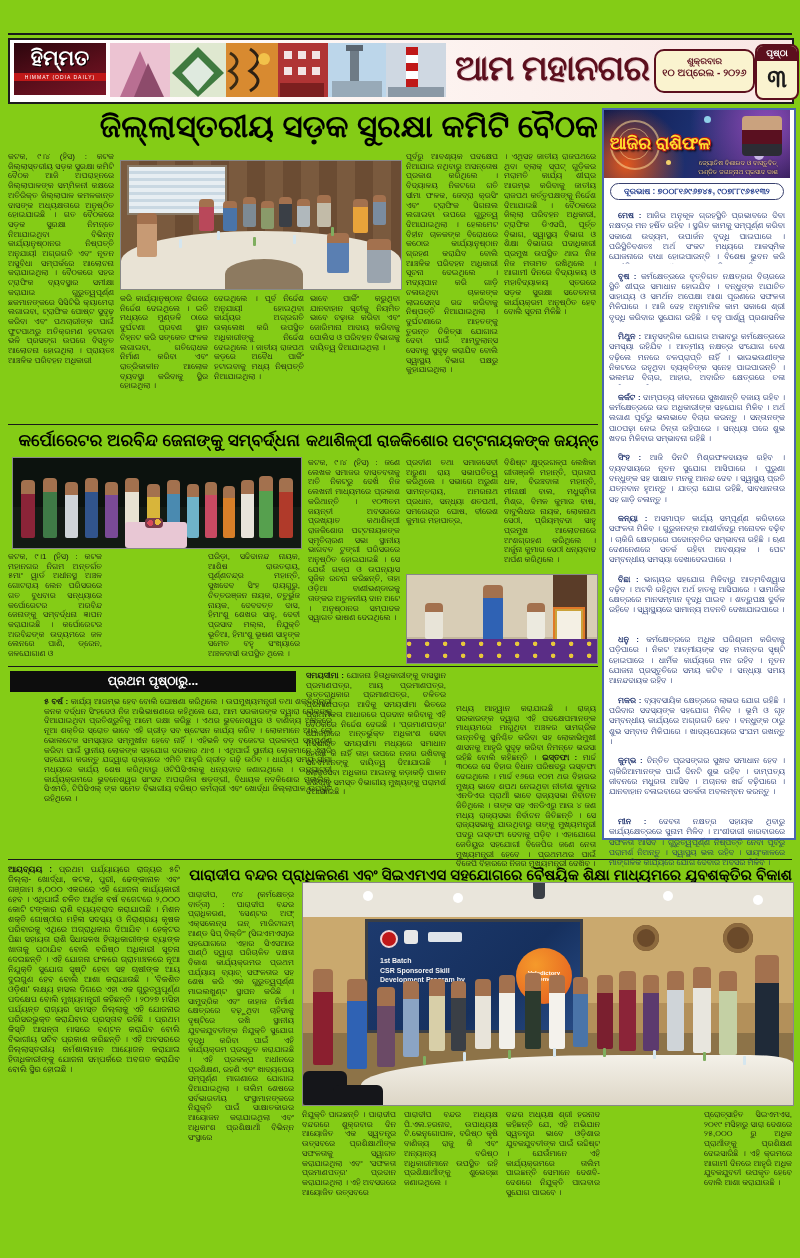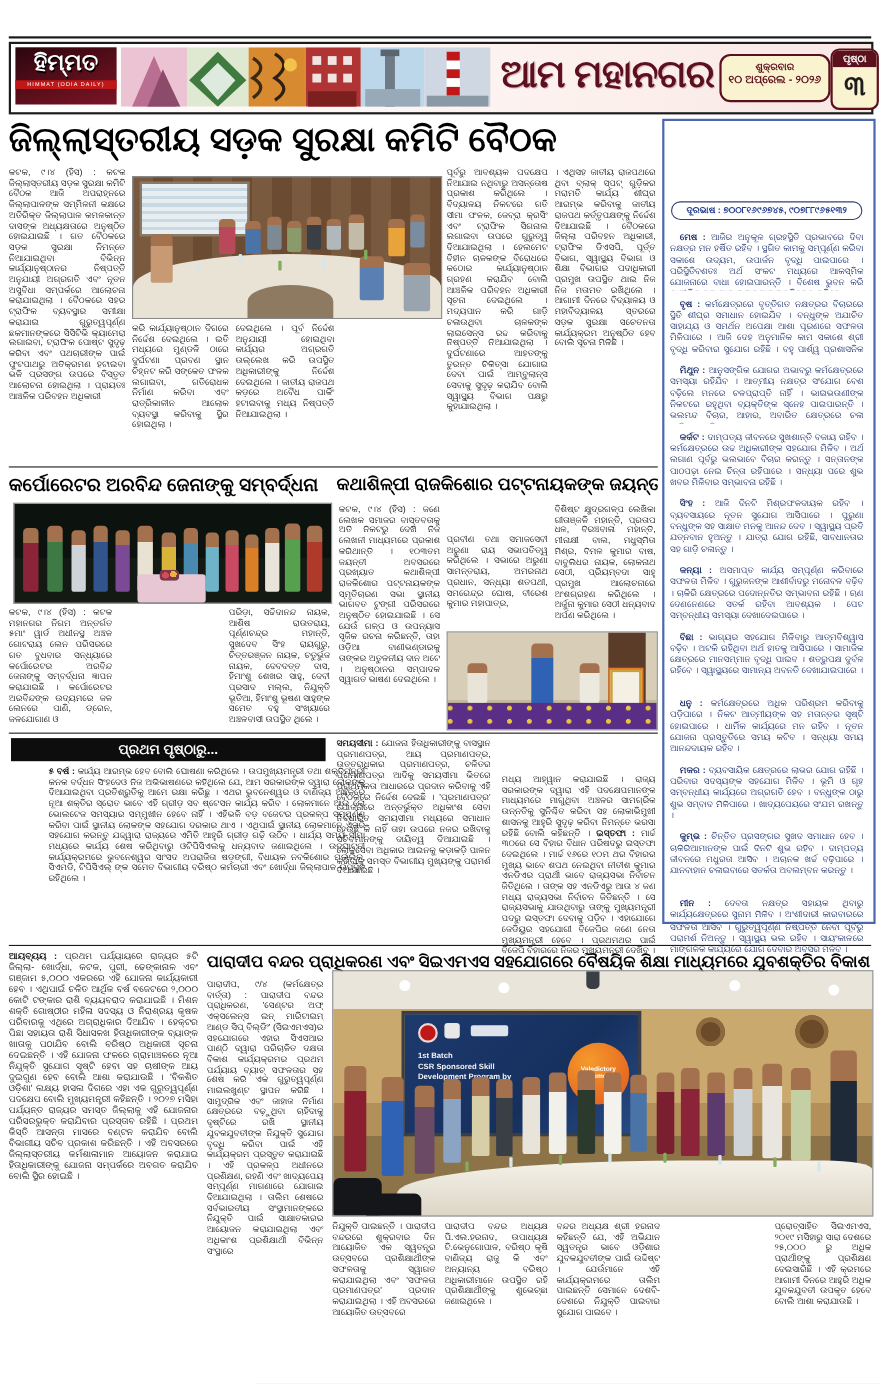--- a/index.html
+++ b/index.html
@@ -1,22 +1,22 @@
 <!DOCTYPE html>
 <html><head>
 <meta charset="utf-8">
 <style>
   html,body{margin:0;padding:0;background:#e9e9e9;}
-  #page{position:relative;width:800px;height:1258px;background:#ffffff;margin:0 auto;overflow:hidden;
+  #page{position:relative;width:800px;height:1258px;background:#84cc16;margin:0 auto;overflow:hidden;
         font-family:"Liberation Sans","DejaVu Sans",sans-serif;}
   .abs{position:absolute;}
   .hr{position:absolute;background:#1a1a1a;height:1px;}
   .txt{font-size:8px;line-height:9.7px;text-align:justify;color:#141414;overflow:hidden;}
   .txt .b{font-weight:bold;}
-  .hl{font-weight:bold;color:#000;text-align:left;overflow:hidden;white-space:nowrap;}
+  .hl{font-weight:bold;color:#000;text-align:right;overflow:hidden;white-space:nowrap;}
   
   #masthead{border:2px solid #1c1c1c;background:linear-gradient(90deg,#ffffff 0%,#fdf3f0 55%,#f9e7e4 100%);}
   #logo{background:linear-gradient(160deg,#2c060d,#5e0f1c 60%,#7a1426);color:#fff;text-align:center;}
   #logo .big{font-size:21px;font-weight:bold;line-height:30px;text-shadow:1px 1px 0 #000;}
   #logo .sub{display:block;background:#c01818;color:#fff;font-size:5px;letter-spacing:1px;line-height:8px;}
   #paper-title{font-size:35px;font-weight:bold;color:#5c0f1d;letter-spacing:-1px;white-space:nowrap;
                text-shadow:1px 1px 0 #d8b9bd;}
   .datebox{background:#faf3cf;border:2px solid #5c0f1d;border-radius:10px;color:#5c0f1d;text-align:center;}
   .datebox .l1{font-size:9px;font-weight:bold;margin-top:5px;}
   .datebox .l2{font-size:10px;font-weight:bold;}
@@ -135,20 +135,21 @@
     <span class="pp" style="--s:#9aa4ae;left:246px;top:78px;width:24px;height:44px;"></span>
     <span class="bb" style="left:96px;top:70px;"></span>
     <span class="bb g" style="left:132px;top:76px;"></span>
     <span class="bb" style="left:172px;top:74px;"></span>
     <span class="bb g" style="left:210px;top:66px;"></span>
     <span class="bb" style="left:58px;top:78px;"></span>
   </div>
 
   <div class="txt abs" style="left:214px;top:294px;width:90px;height:126px;">ଦେଇଥିଲେ । ପୂର୍ବ ନିର୍ଦ୍ଦେଶ ଅନୁଯାୟୀ ହୋଇଥିବା କାର୍ଯ୍ୟର ଅଗ୍ରଗତି ଉଲ୍ଲେଖ କରି ଉପସ୍ଥିତ ଅଧିକାରୀଙ୍କୁ ନିର୍ଦ୍ଦେଶ ଦେଇଥିଲେ । ଜାତୀୟ ରାଜପଥ କଡ଼ରେ ଅବୈଧ ପାର୍କିଂ ହଟାଇବାକୁ ମଧ୍ୟ ନିଷ୍ପତ୍ତି ନିଆଯାଇଥିଲା ।</div>
   <div class="txt abs" style="left:120px;top:294px;width:88px;height:126px;">କରି କାର୍ଯ୍ୟାନୁଷ୍ଠାନ ଦିଗରେ ନିର୍ଦ୍ଦେଶ ଦେଇଥିଲେ । ଇତି ମଧ୍ୟରେ ମୁଣ୍ଡଳି ଠାରେ ଦୁର୍ଘଟଣା ପ୍ରବଣ ସ୍ଥାନ ଚିହ୍ନଟ କରି ସଙ୍କେତ ଫଳକ ଲଗାଇବା, ଗତିରୋଧକ ନିର୍ମାଣ କରିବା ଏବଂ ରାତ୍ରିକାଳୀନ ଆଲୋକ ବ୍ୟବସ୍ଥା କରିବାକୁ ସ୍ଥିର ହୋଇଥିଲା ।</div>
+  <div class="txt abs" style="left:310px;top:294px;width:90px;height:126px;">ଭାବେ ପାର୍କିଂ କରୁଥିବା ଯାନବାହାନ ସୂଚୀକୁ ନିୟମିତ ଭାବେ ଚଢ଼ାଉ କରିବା ଏବଂ ଜୋରିମାନା ଆଦାୟ କରିବାକୁ ପୋଲିସ ଓ ପରିବହନ ବିଭାଗକୁ ଦାୟିତ୍ୱ ଦିଆଯାଇଥିଲା ।</div>
   <div class="txt abs" style="left:406px;top:152px;width:92px;height:268px;">ପୂର୍ବରୁ ଆବଶ୍ୟକ ପଦକ୍ଷେପ ନିଆଯାଇ ନଥିବାରୁ ଅସନ୍ତୋଷ ପ୍ରକାଶ କରିଥିଲେ । ବିଦ୍ୟାଳୟ ନିକଟରେ ଗତି ସୀମା ଫଳକ, ଜେବ୍ରା କ୍ରସିଂ ଏବଂ ଟ୍ରାଫିକ ସିଗନାଲ ଲଗାଇବା ଉପରେ ଗୁରୁତ୍ୱ ଦିଆଯାଇଥିଲା । ହେଲମେଟ ବିହୀନ ଚାଳକଙ୍କ ବିରୋଧରେ କଠୋର କାର୍ଯ୍ୟାନୁଷ୍ଠାନ ଗ୍ରହଣ କରାଯିବ ବୋଲି ଆଞ୍ଚଳିକ ପରିବହନ ଅଧିକାରୀ ସୂଚନା ଦେଇଥିଲେ । ମଦ୍ୟପାନ କରି ଗାଡ଼ି ଚଳାଉଥିବା ଚାଳକଙ୍କ ଲାଇସେନ୍ସ ରଦ୍ଦ କରିବାକୁ ନିଷ୍ପତ୍ତି ନିଆଯାଇଥିଲା । ଦୁର୍ଘଟଣାରେ ଆହତଙ୍କୁ ତୁରନ୍ତ ଚିକିତ୍ସା ଯୋଗାଇ ଦେବା ପାଇଁ ଆମ୍ବୁଲାନ୍ସ ସେବାକୁ ସୁଦୃଢ଼ କରାଯିବ ବୋଲି ସ୍ୱାସ୍ଥ୍ୟ ବିଭାଗ ପକ୍ଷରୁ କୁହାଯାଇଥିଲା ।</div>
   <div class="txt abs" style="left:504px;top:152px;width:92px;height:268px;">। ଏଥିସହ ଜାତୀୟ ରାଜପଥରେ ଥିବା ବ୍ଲାକ୍ ସ୍ପଟ୍ ଗୁଡ଼ିକର ମରାମତି କାର୍ଯ୍ୟ ଶୀଘ୍ର ଆରମ୍ଭ କରିବାକୁ ଜାତୀୟ ରାଜପଥ କର୍ତ୍ତୃପକ୍ଷଙ୍କୁ ନିର୍ଦ୍ଦେଶ ଦିଆଯାଇଛି । ବୈଠକରେ ଜିଲ୍ଲା ପରିବହନ ଅଧିକାରୀ, ଟ୍ରାଫିକ ଡିଏସପି, ପୂର୍ତ୍ତ ବିଭାଗ, ସ୍ୱାସ୍ଥ୍ୟ ବିଭାଗ ଓ ଶିକ୍ଷା ବିଭାଗର ପଦାଧିକାରୀ ପ୍ରମୁଖ ଉପସ୍ଥିତ ଥାଇ ନିଜ ନିଜ ମତାମତ ରଖିଥିଲେ । ଆଗାମୀ ଦିନରେ ବିଦ୍ୟାଳୟ ଓ ମହାବିଦ୍ୟାଳୟ ସ୍ତରରେ ସଡ଼କ ସୁରକ୍ଷା ସଚେତନତା କାର୍ଯ୍ୟକ୍ରମ ଅନୁଷ୍ଠିତ ହେବ ବୋଲି ସୂଚନା ମିଳିଛି ।</div>
 
   <div class="hr" style="left:8px;top:424px;width:590px;"></div>
 
   <div class="hl abs" style="left:8px;top:429px;width:292px;height:25px;font-size:17px;line-height:24px;">କର୍ପୋରେଟର ଅରବିନ୍ଦ ଜେନାଙ୍କୁ ସମ୍ବର୍ଦ୍ଧନା</div>
   <div class="photo" style="left:12px;top:457px;width:288px;height:90px;background:linear-gradient(180deg,#0c120e 0 55%,#131a14 55%);">
     <span class="pp" style="--s:#8b2438;left:8px;top:22px;width:14px;height:58px;"></span>
     <span class="pp" style="--s:#3f7a46;left:30px;top:20px;width:14px;height:60px;"></span>
     <span class="pp" style="--s:#cfd4d8;left:52px;top:24px;width:13px;height:56px;"></span>
@@ -159,26 +160,26 @@
     <span class="pp" style="--s:#4a8ab0;left:154px;top:22px;width:13px;height:58px;"></span>
     <span class="pp" style="--s:#6fb3c9;left:174px;top:26px;width:12px;height:54px;"></span>
     <span class="pp" style="--s:#c94a62;left:192px;top:24px;width:12px;height:56px;"></span>
     <span class="pp" style="--s:#d87f28;left:210px;top:28px;width:12px;height:52px;"></span>
     <span class="pp" style="--s:#e8e4da;left:228px;top:22px;width:13px;height:58px;"></span>
     <span class="pp" style="--s:#56a04e;left:246px;top:18px;width:14px;height:62px;"></span>
     <span class="pp" style="--s:#b03a2a;left:266px;top:20px;width:14px;height:60px;"></span>
     <div class="abs" style="left:112px;bottom:0;width:62px;height:26px;background:#e8c7d4;border-radius:3px;"></div>
     <div class="abs" style="left:132px;bottom:20px;width:18px;height:10px;background:radial-gradient(circle at 30% 50%,#d84a5a 3px,transparent 3px),radial-gradient(circle at 70% 40%,#e8b53a 3px,transparent 3px),#7a3a4a;border-radius:4px;"></div>
   </div>
-  <div class="txt abs" style="left:8px;top:552px;width:94px;height:110px;">କଟକ, ୯।୪ (ହିସ) : କଟକ ମହାନଗର ନିଗମ ଅନ୍ତର୍ଗତ ୫ମାଂ ୱାର୍ଡ ଅଧୀନସ୍ଥ ଅଞ୍ଚଳ ଗୋଟରାୟ ଲେନ ପରିସରରେ ଗତ ବୁଧବାର ସନ୍ଧ୍ୟାରେ କର୍ପୋରେଟର ଅରବିନ୍ଦ ଜେନାଙ୍କୁ ସମ୍ବର୍ଦ୍ଧନା ଜ୍ଞାପନ କରାଯାଇଛି । କର୍ପୋରେଟର ଅରବିନ୍ଦଙ୍କ ଉଦ୍ୟମରେ ଜଳ ଲେନରେ ପାଣି, ଡ୍ରେନ, ଜଳଯୋଗାଣ ଓ</div>
+  <div class="txt abs" style="left:8px;top:552px;width:94px;height:110px;">କଟକ, ୯।1 (ହିସ) : କଟକ ମହାନଗର ନିଗମ ଅନ୍ତର୍ଗତ ୫ମାଂ ୱାର୍ଡ ଅଧୀନସ୍ଥ ଅଞ୍ଚଳ ଗୋଟରାୟ ଲେନ ପରିସରରେ ଗତ ବୁଧବାର ସନ୍ଧ୍ୟାରେ କର୍ପୋରେଟର ଅରବିନ୍ଦ ଜେନାଙ୍କୁ ସମ୍ବର୍ଦ୍ଧନା ଜ୍ଞାପନ କରାଯାଇଛି । କର୍ପୋରେଟର ଅରବିନ୍ଦଙ୍କ ଉଦ୍ୟମରେ ଜଳ ଲେନରେ ପାଣି, ଡ୍ରେନ, ଜଳଯୋଗାଣ ଓ</div>
   <div class="txt abs" style="left:208px;top:552px;width:92px;height:110px;">ପରିଡ଼ା, ସଚ୍ଚିଦାନନ୍ଦ ନାୟକ, ଆଶିଷ ରାଉତରାୟ, ପୂର୍ଣ୍ଣଚନ୍ଦ୍ର ମହାନ୍ତି, ସୁଖଦେବ ସିଂହ ରାୟଗୁରୁ, ଚିତ୍ତରଞ୍ଜନ ନାୟକ, ଚତୁର୍ଭୁଜ ନାୟକ, ଦେବଦତ୍ତ ଦାସ, ହିମାଂଶୁ ଶେଖର ସାହୁ, ଦେବୀ ପ୍ରସାଦ ମଲ୍ଲ, ନିଯୁକ୍ତି ଭୂତିଆ, ହିମାଂଶୁ ଭୂଷଣ ସାହୁଙ୍କ ସମେତ ବହୁ ସଂଖ୍ୟାରେ ଅଞ୍ଚଳବାସୀ ଉପସ୍ଥିତ ଥିଲେ ।</div>
 
   <div class="hl abs" style="left:306px;top:429px;width:292px;height:25px;font-size:16px;line-height:24px;">କଥାଶିଳ୍ପୀ ରାଜକିଶୋର ପଟ୍ଟନାୟକଙ୍କ ଜୟନ୍ତୀ ପାଳିତ</div>
   <div class="txt abs" style="left:308px;top:458px;width:92px;height:204px;">କଟକ, ୯।୪ (ହିସ) : ଜଣେ ଲେଖକ ସମାଜର ବାସ୍ତବତାକୁ ଅତି ନିକଟରୁ ଦେଖି ନିଜ ଲେଖନୀ ମାଧ୍ୟମରେ ପ୍ରକାଶ କରିଥାନ୍ତି । ୧୦୩ତମ ଜୟନ୍ତୀ ଅବସରରେ ପ୍ରଖ୍ୟାତ କଥାଶିଳ୍ପୀ ରାଜକିଶୋର ପଟ୍ଟନାୟକଙ୍କ ସ୍ମୃତିଚାରଣ ସଭା ସ୍ଥାନୀୟ ଭାଗବତ ଟୁଙ୍ଗୀ ପରିସରରେ ଅନୁଷ୍ଠିତ ହୋଇଯାଇଛି । ସେ ଯେଉଁ ଗଳ୍ପ ଓ ଉପନ୍ୟାସ ସୃଜିକ ରଚନା କରିଛନ୍ତି, ତାହା ଓଡ଼ିଆ ବାଣୀଭଣ୍ଡାରକୁ ତାଙ୍କର ଅତୁଳନୀୟ ଦାନ ଅଟେ । ଅନୁଷ୍ଠାନର ସମ୍ପାଦକ ସ୍ୱାଗତ ଭାଷଣ ଦେଇଥିଲେ ।</div>
-  <div class="txt abs" style="left:406px;top:458px;width:92px;height:112px;margin-top:28px;">ପ୍ରବୀଣ ତଥା ସମାଜସେବୀ ଅରୁଣା ରାୟ ସଭାପତିତ୍ୱ କରିଥିଲେ । ସଭାରେ ଅରୁଣା ସାମନ୍ତରାୟ, ଅମରନାଥ ପ୍ରଧାନ, ସନ୍ଧ୍ୟା ଶତପଥୀ, ସମରେନ୍ଦ୍ର ଘୋଷ, ବୀରେଶ କୁମାର ମହାପାତ୍ର,</div>
+  <div class="txt abs" style="left:406px;top:458px;width:92px;height:112px;">ପ୍ରବୀଣ ତଥା ସମାଜସେବୀ ଅରୁଣା ରାୟ ସଭାପତିତ୍ୱ କରିଥିଲେ । ସଭାରେ ଅରୁଣା ସାମନ୍ତରାୟ, ଅମରନାଥ ପ୍ରଧାନ, ସନ୍ଧ୍ୟା ଶତପଥୀ, ସମରେନ୍ଦ୍ର ଘୋଷ, ବୀରେଶ କୁମାର ମହାପାତ୍ର,</div>
   <div class="txt abs" style="left:504px;top:458px;width:92px;height:112px;">ବିଶିଷ୍ଟ କ୍ଷୁଦ୍ରଗଳ୍ପ ଲେଖିକା ଗୀତାଞ୍ଜଳି ମହାନ୍ତି, ପ୍ରତାପ ଧଳ, ବିରଞ୍ଚବାଳା ମହାନ୍ତି, ମୀନାକ୍ଷୀ ବାଲ, ମଧୁସ୍ମିତା ମିଶ୍ର, ବିମଳ କୁମାର ବାଷ, ବାବୁଲିଧର ନାୟକ, ଲୋକନାଥ ସେଠୀ, ପ୍ରିୟମ୍ବଦା ସାହୁ ପ୍ରମୁଖ ଆଲୋଚନାରେ ଅଂଶଗ୍ରହଣ କରିଥିଲେ । ଅର୍ଜୁନା କୁମାର ସେଠୀ ଧନ୍ୟବାଦ ଅର୍ପଣ କରିଥିଲେ ।</div>
   <div class="photo" style="left:406px;top:574px;width:190px;height:88px;background:linear-gradient(180deg,#d8cdb6 0 70%,#c4b89e 70%);">
     <div class="abs" style="right:10px;top:0;width:34px;height:66px;background:#5a3c28;"></div>
     <span class="pp" style="--s:#e8e4d8;left:18px;top:28px;width:18px;height:36px;"></span>
     <span class="pp" style="--s:#2f62b4;left:76px;top:10px;width:20px;height:56px;"></span>
     <span class="pp" style="--s:#eceadf;left:120px;top:28px;width:18px;height:36px;"></span>
     <div class="abs" style="left:148px;top:34px;width:24px;height:30px;background:#f4f0e4;border:2px solid #caa23a;box-shadow:0 0 0 2px #e07828;"></div>
     <div class="abs" style="left:0;bottom:0;width:190px;height:24px;background:radial-gradient(circle at 12% 40%,#e8c83a 2px,transparent 2.5px) 0 0/18px 12px,#5a2d86;"></div>
   </div>
 
@@ -196,20 +197,31 @@
   </div>
   <div class="txt abs" style="left:456px;top:671px;width:140px;height:185px;margin-top:33px;">
     <span>ମଧ୍ୟ ଆହ୍ୱାନ କରାଯାଇଛି । ରାଜ୍ୟ ସରକାରଙ୍କ ଦ୍ୱାରା ଏହି ପଦକ୍ଷେପମାନଙ୍କ ମାଧ୍ୟମରେ ମାଗୁଥିବା ଅଞ୍ଚଳର ସାମଗ୍ରିକ ଉନ୍ନତିକୁ ସୁନିଶ୍ଚିତ କରିବା ସହ ଲୋକାଭିମୁଖୀ ଶାସନକୁ ଆହୁରି ସୁଦୃଢ଼ କରିବା ନିମନ୍ତେ ଭରସା ରହିଛି ବୋଲି କହିଛନ୍ତି ।</span>
     <span class="b">ଇସ୍ତଫା :</span>
     <span>ମାର୍ଚ୍ଚ ୩୦ରେ ସେ ବିହାର ବିଧାନ ପରିଷଦରୁ ଇସ୍ତଫା ଦେଇଥିଲେ । ମାର୍ଚ୍ଚ ୧୬ରେ ୧୦ମ ଥର ବିହାରର ମୁଖ୍ୟ ଭାବେ ଶପଥ ନେଇଥିବା ନୀତୀଶ କୁମାର ଏନଡିଏର ପ୍ରାର୍ଥୀ ଭାବେ ରାଜ୍ୟସଭା ନିର୍ବାଚନ ଜିତିଥିଲେ । ତାଙ୍କ ସହ ଏନଡିଏରୁ ଆଉ ୪ ଜଣ ମଧ୍ୟ ରାଜ୍ୟସଭା ନିର୍ବାଚନ ଜିତିଛନ୍ତି । ସେ ରାଜ୍ୟସଭାକୁ ଯାଉଥିବାରୁ ତାଙ୍କୁ ମୁଖ୍ୟମନ୍ତ୍ରୀ ପଦରୁ ଇସ୍ତଫା ଦେବାକୁ ପଡ଼ିବ । ଏହାଯୋଗେ ଜେଡିୟୁର ସହଯୋଗୀ ବିଜେପିର ଜଣେ ନେତା ମୁଖ୍ୟମନ୍ତ୍ରୀ ହେବେ । ପ୍ରଥମଥର ପାଇଁ ବିଜେପି ବିହାରରେ ନିଜର ମୁଖ୍ୟମନ୍ତ୍ରୀ ଦେଖିବ ।</span>
   </div>
 
   <div class="hr" style="left:8px;top:859px;width:784px;"></div>
 
   <div id="side" class="abs" style="left:602px;top:108px;width:190px;height:728px;">
+    <div id="hbanner" class="abs" style="left:0;top:0;width:186px;height:68px;">
+      <div class="wheel" style="left:6px;top:10px;width:46px;height:46px;"></div>
+      <div class="wheel" style="left:14px;top:18px;width:30px;height:30px;border-width:1px;"></div>
+      <span class="planet" style="left:150px;top:40px;width:10px;height:10px;background:#c9b8e8;"></span>
+      <span class="planet" style="left:100px;top:6px;width:7px;height:7px;background:#8fd0e8;"></span>
+      <span class="planet" style="left:62px;top:50px;width:5px;height:5px;background:#f2d06a;"></span>
+      <div id="astro"></div>
+      <div class="title">ଆଜିର ରାଶିଫଳ</div>
+      <div class="cred" style="bottom:11px;">ଜ୍ୟୋତିଷ ବିଶାରଦ ଓ ବାସ୍ତୁବିତ୍</div>
+      <div class="cred" style="bottom:2px;">ପଣ୍ଡିତ ଜଗନ୍ନାଥ ପ୍ରସାଦ ଦାଶ</div>
+    </div>
     <div id="phone" class="abs" style="left:6px;top:73px;width:172px;height:15px;">ଦୂରଭାଷ : ୭୦୦୮୧୬୯୬୭୪୫, ୯୦୭୮୮୯୬୫୧୩୨</div>
     <div class="abs" style="left:5px;top:93px;width:176px;height:632px;">
       <p class="sign"><span class="b">ମେଷ :</span> <span>ଆଜିର ଅନୁକୂଳ ଗ୍ରହସ୍ଥିତି ପ୍ରଭାବରେ ଦିବା ନକ୍ଷତ୍ର ମନ ହର୍ଷିତ ରହିବ । ସ୍ଥଗିତ କାମକୁ ସମ୍ପୂର୍ଣ୍ଣ କରିବା ସକାଶେ ଉଦ୍ୟମ, ଉପାର୍ଜନ ବୃଦ୍ଧି ପାଇପାରେ । ପରିସ୍ଥିତିବଶତଃ ଅର୍ଥ ସଂକଟ ମଧ୍ୟରେ ଆକସ୍ମିକ ଯୋଜନାରେ ବାଧା ହୋଇପାରନ୍ତି । ବିଶେଷ ଭୁବନ କରି ଶାରୀରିକ ବ୍ୟାୟାମ ଓ ଅଭ୍ୟାସ ଅନୁଚିନ୍ତନ କରିବେ ।</span></p>
       <p class="sign"><span class="b">ବୃଷ :</span> <span>କର୍ମକ୍ଷେତ୍ରରେ ବୃତ୍ତିଗତ ନକ୍ଷତ୍ରର ବିଚାରରେ ସ୍ଥିତି ଶୀଘ୍ର ସମାଧାନ ହୋଇଯିବ । ବନ୍ଧୁଙ୍କ ଅଯାଚିତ ସାହାଯ୍ୟ ଓ ସମର୍ଥନ ଅପେକ୍ଷା ଆଶା ପୂରଣରେ ସଫଳତା ମିଳିପାରେ । ଆଜି ଦେହ ଅନୁମାନିକ କାମ ସକାଶେ ଶ୍ରୀ ବୃଦ୍ଧି କରିବାର ସୁଯୋଗ ରହିଛି । ବହୁ ପାର୍ଶ୍ୱ ପ୍ରଶାସନିକ ଘଟଣା ଯୋଗୁ ବ୍ୟବସାୟ ବୃଦ୍ଧି ପାଇବ ।</span></p>
       <p class="sign"><span class="b">ମିଥୁନ :</span> <span>ଆନୁସଙ୍ଗିକ ଯୋଗର ଅଭାବରୁ କର୍ମକ୍ଷେତ୍ରରେ ସମସ୍ୟା ରହିଯିବ । ଆତ୍ମୀୟ ନକ୍ଷତ୍ର ସଂଯୋଗ ବେଶ ବଢ଼ିଲେ ମନରେ ଚଳପ୍ରାପ୍ତି ନାହିଁ । ଭାଇଭଉଣୀଙ୍କ ନିକଟରେ ରହୁଥିବା ବ୍ୟକ୍ତିଙ୍କ ସ୍ନେହ ପାଇପାରନ୍ତି । ଭଲମନ୍ଦ ବିଚାର, ଆହାର, ଅବାରିତ କ୍ଷେତ୍ରରେ ଚଳା ମାନିଲବନ୍ଦା ବିଚାର ସମୟରେ ଯାଇପାରେ ।</span></p>
       <p class="sign"><span class="b">କର୍କଟ :</span> <span>ଦାମ୍ପତ୍ୟ ଜୀବନରେ ସୁଖଶାନ୍ତି ବଜାୟ ରହିବ । କର୍ମକ୍ଷେତ୍ରରେ ଉଚ୍ଚ ଅଧିକାରୀଙ୍କ ସହଯୋଗ ମିଳିବ । ଅର୍ଥ ଲଗାଣ ପୂର୍ବରୁ ଭଲଭାବେ ବିଚାର କରନ୍ତୁ । ସନ୍ତାନଙ୍କ ପାଠପଢ଼ା ନେଇ ଚିନ୍ତା ରହିପାରେ । ସନ୍ଧ୍ୟା ପରେ ଶୁଭ ଖବର ମିଳିବାର ସମ୍ଭାବନା ରହିଛି ।</span></p>
       <p class="sign"><span class="b">ସିଂହ :</span> <span>ଆଜି ଦିନଟି ମିଶ୍ରଫଳଦାୟକ ରହିବ । ବ୍ୟବସାୟରେ ନୂତନ ସୁଯୋଗ ଆସିପାରେ । ପୁରୁଣା ବନ୍ଧୁଙ୍କ ସହ ସାକ୍ଷାତ ମନକୁ ଆନନ୍ଦ ଦେବ । ସ୍ୱାସ୍ଥ୍ୟ ପ୍ରତି ଯତ୍ନବାନ ହୁଅନ୍ତୁ । ଯାତ୍ରା ଯୋଗ ରହିଛି, ସାବଧାନତାର ସହ ଗାଡ଼ି ଚଳାନ୍ତୁ ।</span></p>
       <p class="sign"><span class="b">କନ୍ୟା :</span> <span>ଅସମାପ୍ତ କାର୍ଯ୍ୟ ସମ୍ପୂର୍ଣ୍ଣ କରିବାରେ ସଫଳତା ମିଳିବ । ଗୁରୁଜନଙ୍କ ଆଶୀର୍ବାଦରୁ ମନୋବଳ ବଢ଼ିବ । ଚାକିରି କ୍ଷେତ୍ରରେ ପଦୋନ୍ନତିର ସମ୍ଭାବନା ରହିଛି । ଋଣ ଦେଣନେଣରେ ସତର୍କ ରହିବା ଆବଶ୍ୟକ । ପେଟ ସମ୍ବନ୍ଧୀୟ ସମସ୍ୟା ଦେଖାଦେଇପାରେ ।</span></p>
       <p class="sign"><span class="b">ବିଛା :</span> <span>ଭାଗ୍ୟର ସହଯୋଗ ମିଳିବାରୁ ଆତ୍ମବିଶ୍ୱାସ ବଢ଼ିବ । ଅଟକି ରହିଥିବା ଅର୍ଥ ହାତକୁ ଆସିପାରେ । ସାମାଜିକ କ୍ଷେତ୍ରରେ ମାନସମ୍ମାନ ବୃଦ୍ଧି ପାଇବ । ଶତ୍ରୁପକ୍ଷ ଦୁର୍ବଳ ରହିବେ । ସ୍ୱାସ୍ଥ୍ୟରେ ସାମାନ୍ୟ ଅବନତି ଦେଖାଯାଇପାରେ ।</span></p>
       <p class="sign"><span class="b">ଧନୁ :</span> <span>କର୍ମକ୍ଷେତ୍ରରେ ଅଧିକ ପରିଶ୍ରମ କରିବାକୁ ପଡ଼ିପାରେ । ନିକଟ ଆତ୍ମୀୟଙ୍କ ସହ ମତାନ୍ତର ସୃଷ୍ଟି ହୋଇପାରେ । ଧାର୍ମିକ କାର୍ଯ୍ୟରେ ମନ ରହିବ । ନୂତନ ଯୋଜନା ପ୍ରସ୍ତୁତିରେ ସମୟ କଟିବ । ସନ୍ଧ୍ୟା ସମୟ ଆନନ୍ଦଦାୟକ ରହିବ ।</span></p>

